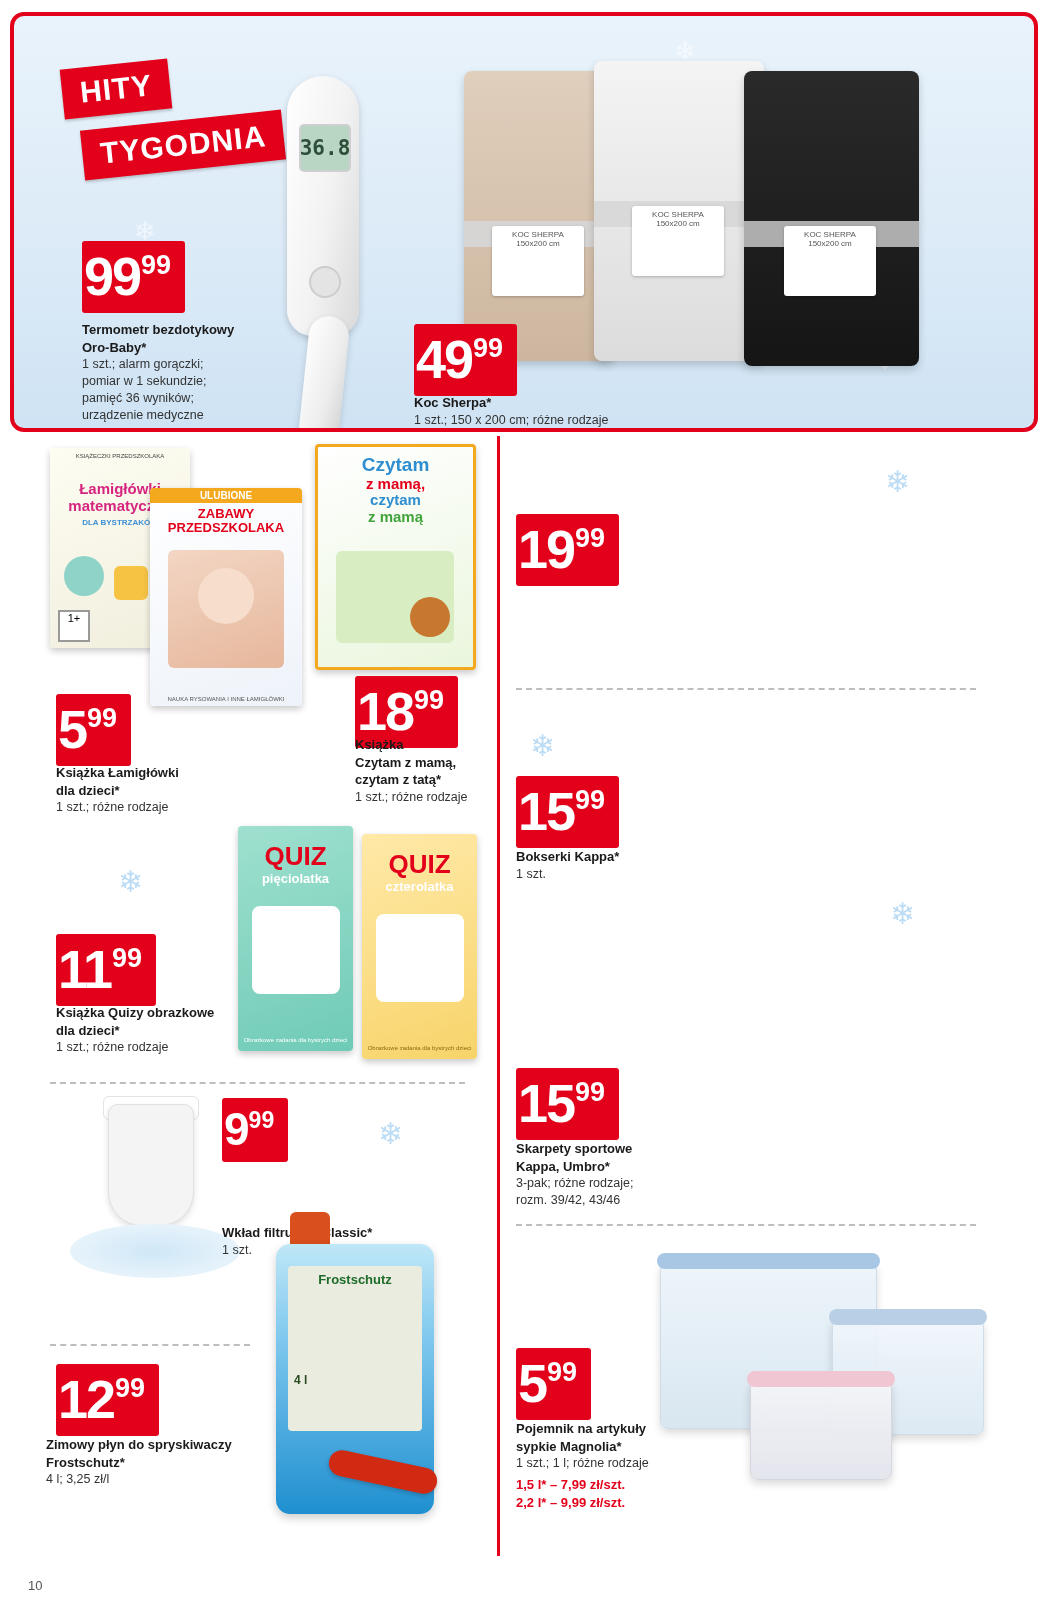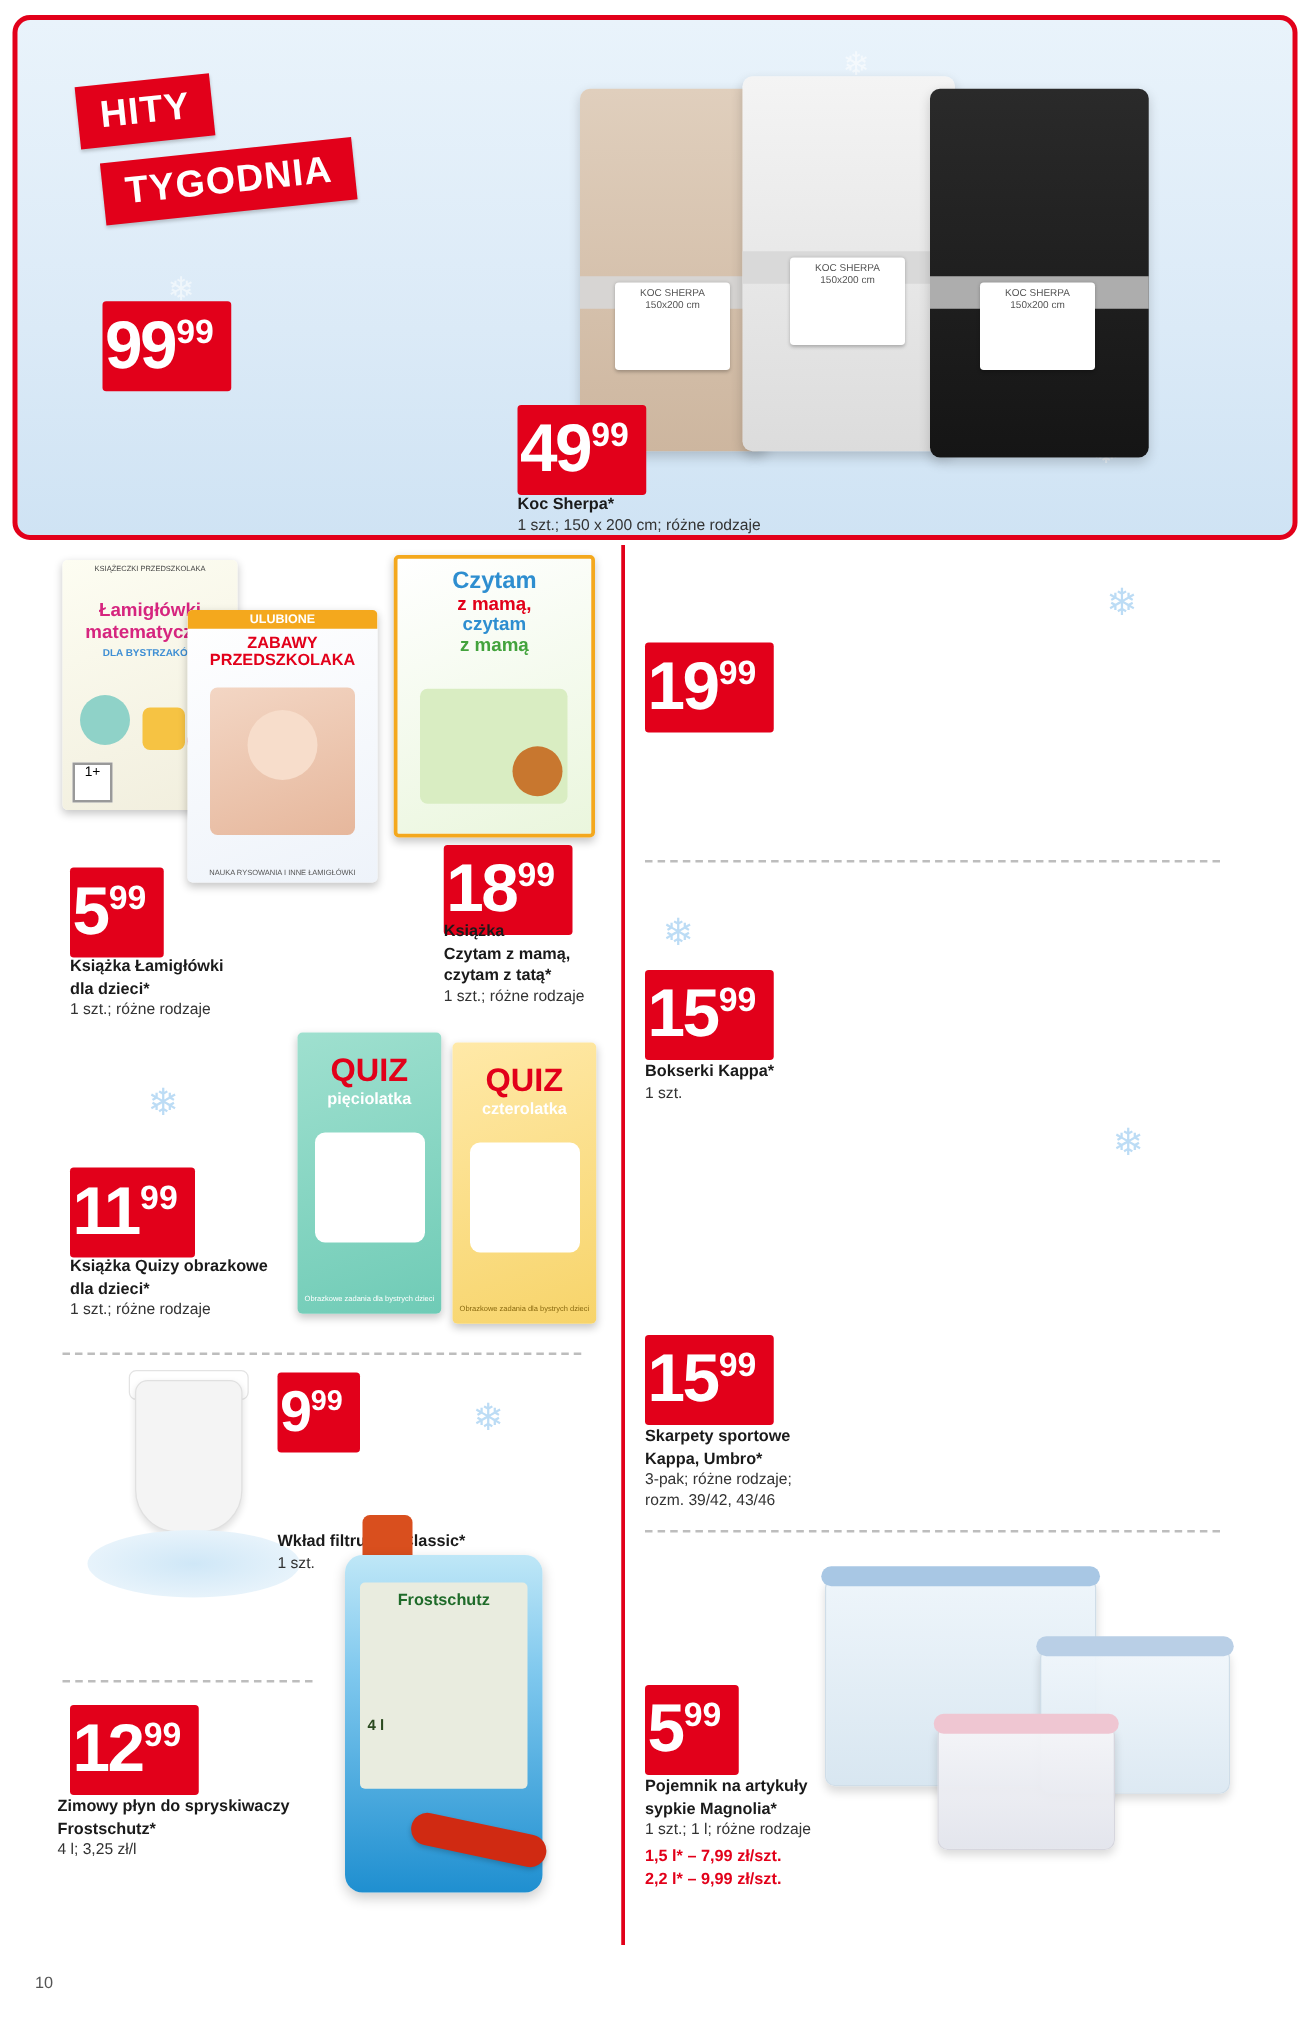--- a/index.html
+++ b/index.html
@@ -129,39 +129,53 @@
 <body>
 
 <div class="hero">
   <span class="snow" style="left:120px;top:200px;">❄</span>
   <span class="snow" style="left:860px;top:330px;">❄</span>
   <span class="snow" style="left:660px;top:20px;">❄</span>
 
   <div class="tag one">HITY</div>
   <div class="tag two">TYGODNIA</div>
 
+  <div class="thermo">
+    <div class="body"></div>
+    <div class="handle"></div>
+    <div class="screen">36.8</div>
+    <div class="btn"></div>
+  </div>
 
   <div class="blankets">
     <div class="bl" style="left:10px;top:10px;width:150px;height:290px;background:linear-gradient(180deg,#e0cfbd,#cdb69f);">
       <div class="band" style="top:150px;"></div>
       <div class="lbl" style="left:28px;top:155px;">KOC SHERPA 150x200 cm</div>
     </div>
     <div class="bl" style="left:140px;top:0px;width:170px;height:300px;background:linear-gradient(180deg,#f4f4f4,#dcdcdc);">
       <div class="band" style="top:140px;"></div>
       <div class="lbl" style="left:38px;top:145px;">KOC SHERPA 150x200 cm</div>
     </div>
     <div class="bl" style="left:290px;top:10px;width:175px;height:295px;background:linear-gradient(180deg,#2a2a2a,#151515);">
       <div class="band" style="top:150px;background:#bdbdbd;"></div>
       <div class="lbl" style="left:40px;top:155px;">KOC SHERPA 150x200 cm</div>
     </div>
   </div>
 
   <div class="price" style="left:68px;top:225px;">
     <span class="int">99</span>
     <span class="dec">99</span>
+  </div>
+  <div class="desc" style="left:68px;top:305px;width:200px;">
+    <b>Termometr bezdotykowy</b>
+    <b>Oro-Baby*</b>
+    <span class="sub" style="white-space:pre-line">1 szt.; alarm gorączki;
+pomiar w 1 sekundzie;
+pamięć 36 wyników;
+urządzenie medyczne</span>
   </div>
 
   <div class="price" style="left:400px;top:308px;">
     <span class="int">49</span>
     <span class="dec">99</span>
   </div>
   <div class="desc" style="left:400px;top:378px;width:300px;">
     <b>Koc Sherpa*</b>
     <span class="sub">1 szt.; 150 x 200 cm; różne rodzaje</span>
   </div>

